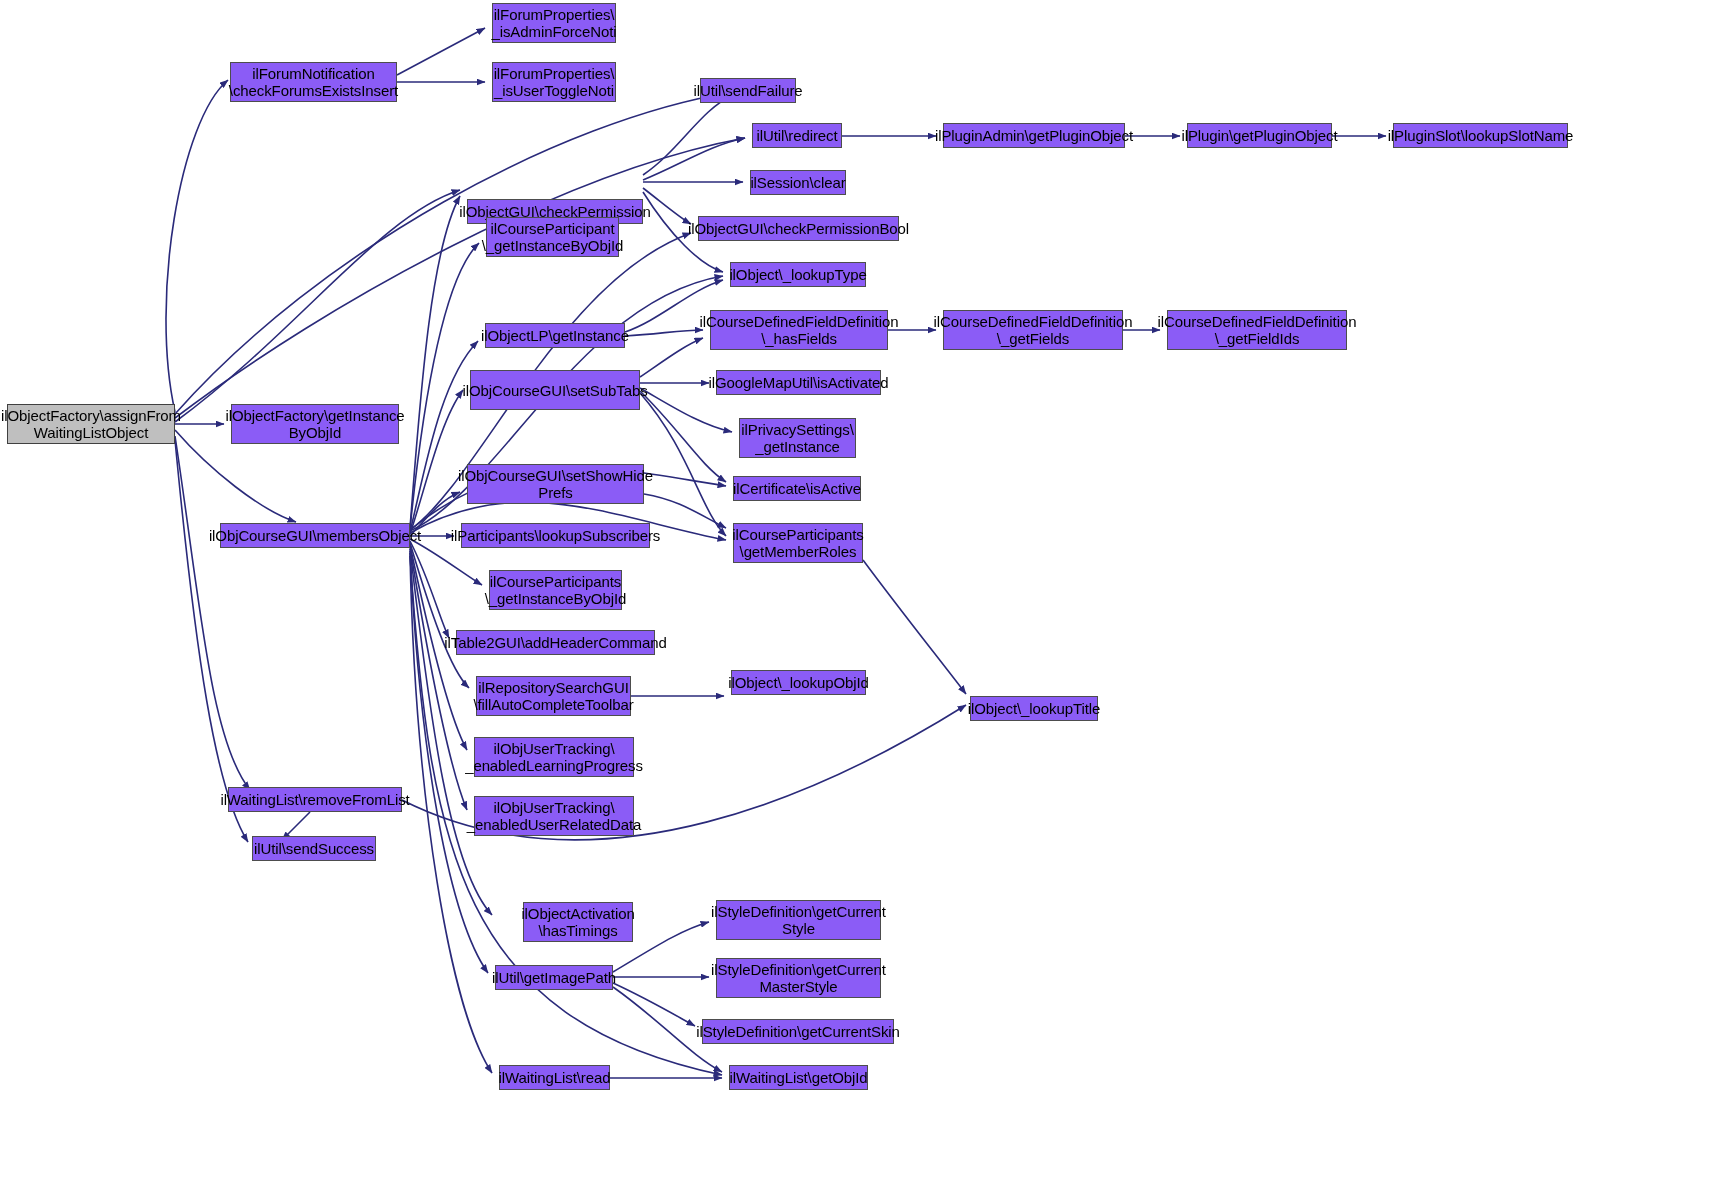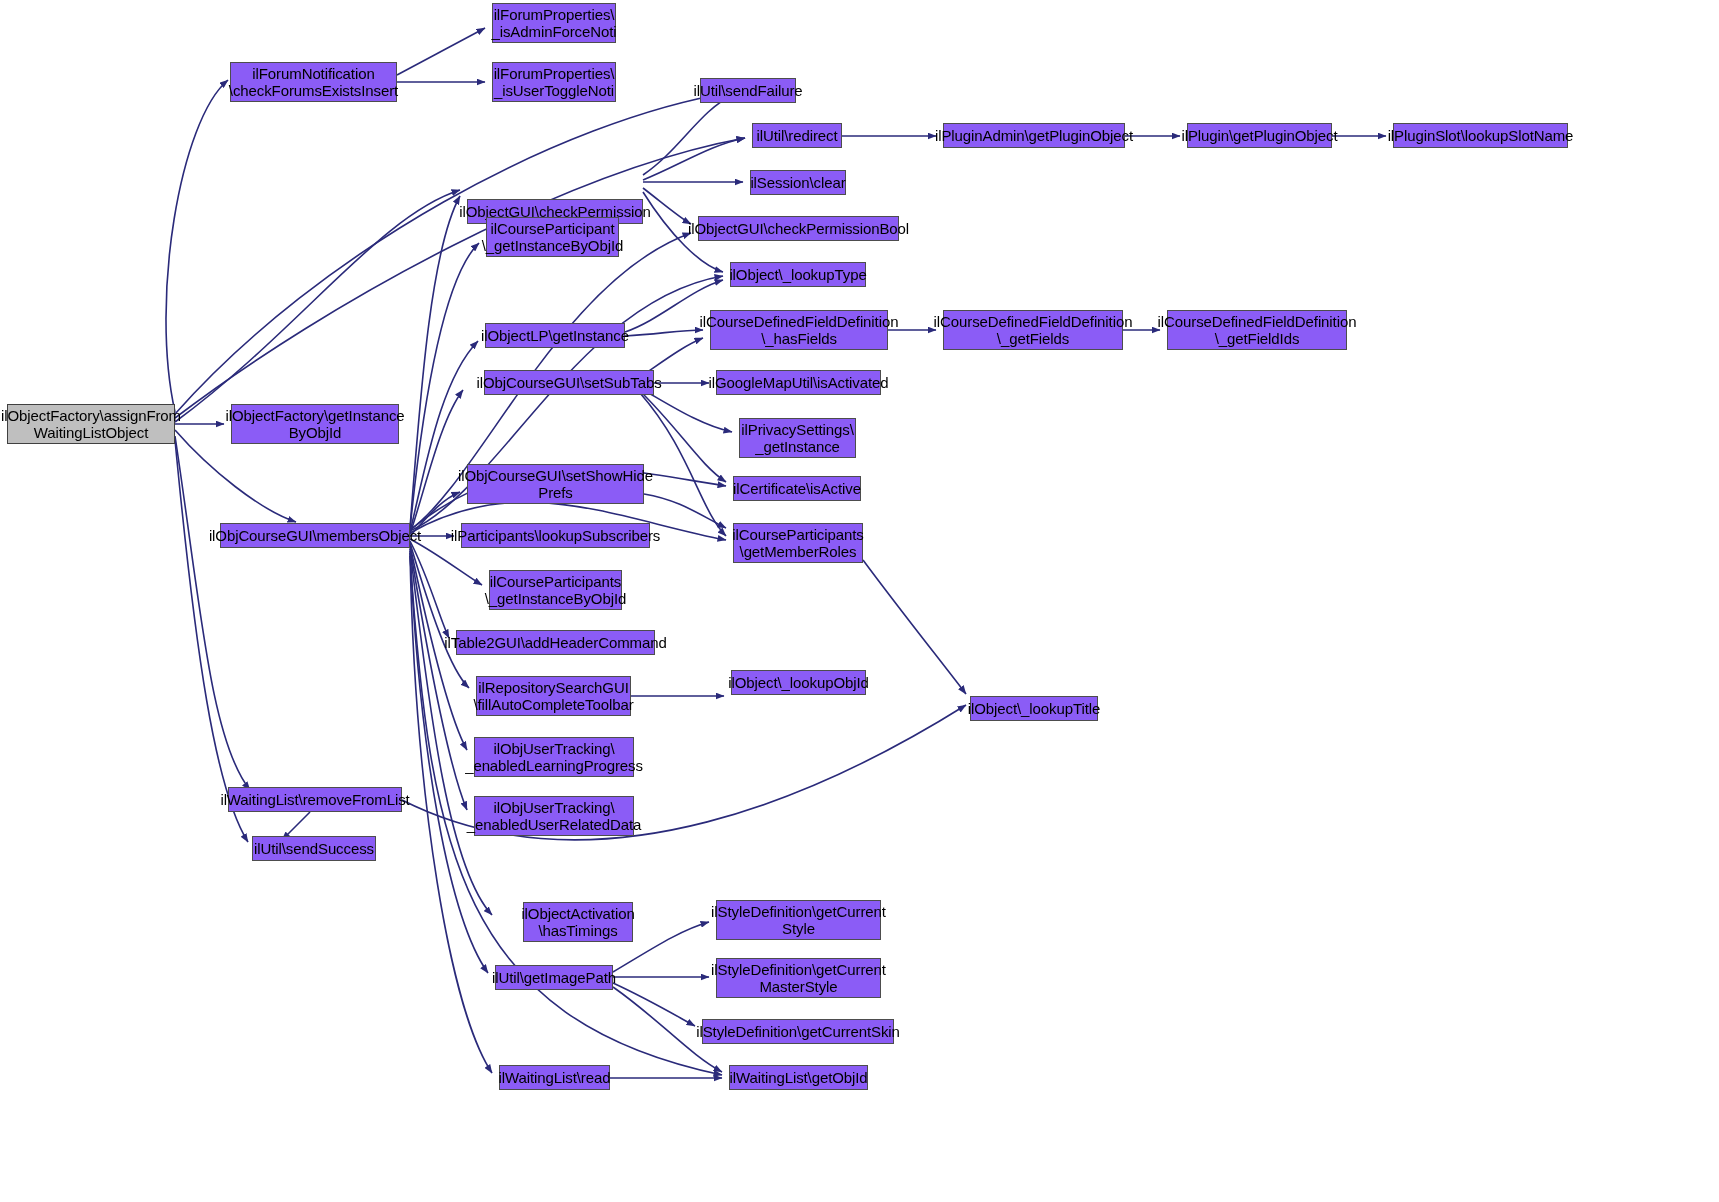--- a/index.html
+++ b/index.html
@@ -138,21 +138,21 @@
       <div class="node" style="left: 486px; top: 217px; width: 133px; height: 40px;"><span class="node-label">ilCourseParticipant
 \_getInstanceByObjId</span></div>
       <div class="node" style="left: 730px; top: 262px; width: 136px; height: 25px; justify-content: center;"><span class="node-label">ilObject\_lookupType</span></div>
       <div class="node" style="left: 710px; top: 310px; width: 178px; height: 40px;"><span class="node-label">ilCourseDefinedFieldDefinition
 \_hasFields</span></div>
       <div class="node" style="left: 943px; top: 310px; width: 180px; height: 40px;"><span class="node-label">ilCourseDefinedFieldDefinition
 \_getFields</span></div>
       <div class="node" style="left: 1167px; top: 310px; width: 180px; height: 40px;"><span class="node-label">ilCourseDefinedFieldDefinition
 \_getFieldIds</span></div>
       <div class="node" style="left: 485px; top: 323px; width: 140px; height: 25px;"><span class="node-label">ilObjectLP\getInstance</span></div>
-      <div class="node" style="left: 484px; top: 370px; width: 170px; height: 25px;"><span class="node-label">ilObjCourseGUI\setSubTabs</span></div>
+      <div class="node" style="left: 470px; top: 370px; width: 170px; height: 40px;"><span class="node-label">ilObjCourseGUI\setSubTabs</span></div>
       <div class="node" style="left: 716px; top: 370px; width: 165px; height: 25px;"><span class="node-label">ilGoogleMapUtil\isActivated</span></div>
       <div class="node" style="left: 739px; top: 418px; width: 117px; height: 40px;"><span class="node-label">ilPrivacySettings\
 _getInstance</span></div>
       <div class="node" style="left: 733px; top: 476px; width: 128px; height: 25px;"><span class="node-label">ilCertificate\isActive</span></div>
       <div class="node" style="left: 733px; top: 523px; width: 130px; height: 40px;"><span class="node-label">ilCourseParticipants
 \getMemberRoles</span></div>
       <div class="node" style="left: 231px; top: 404px; width: 168px; height: 40px;"><span class="node-label">ilObjectFactory\getInstance
 ByObjId</span></div>
       <div class="node" style="left: 467px; top: 464px; width: 177px; height: 40px;"><span class="node-label">ilObjCourseGUI\setShowHide
 Prefs</span></div>

